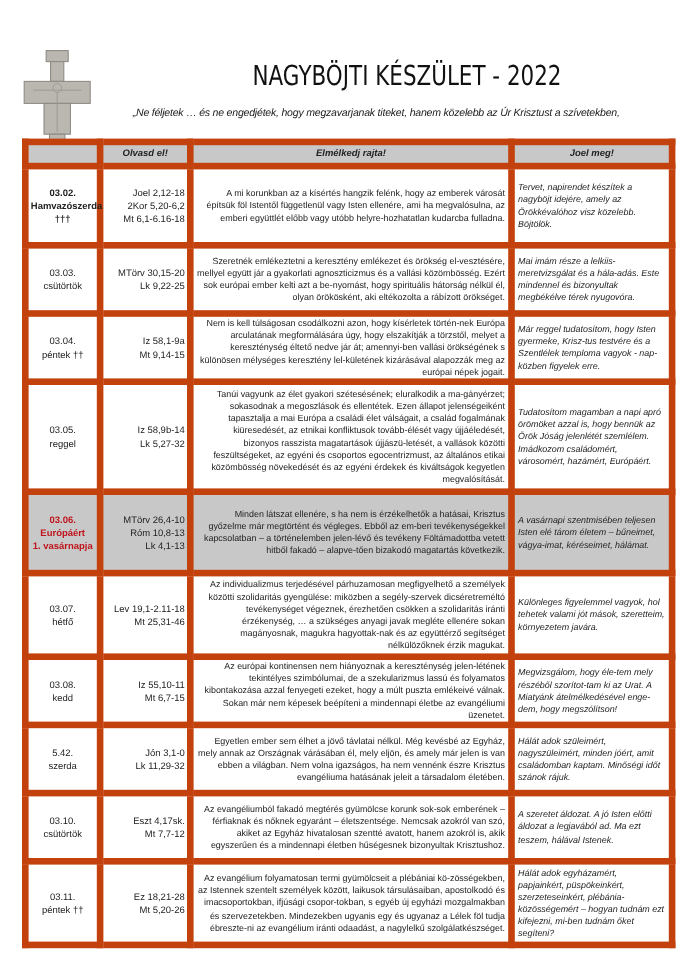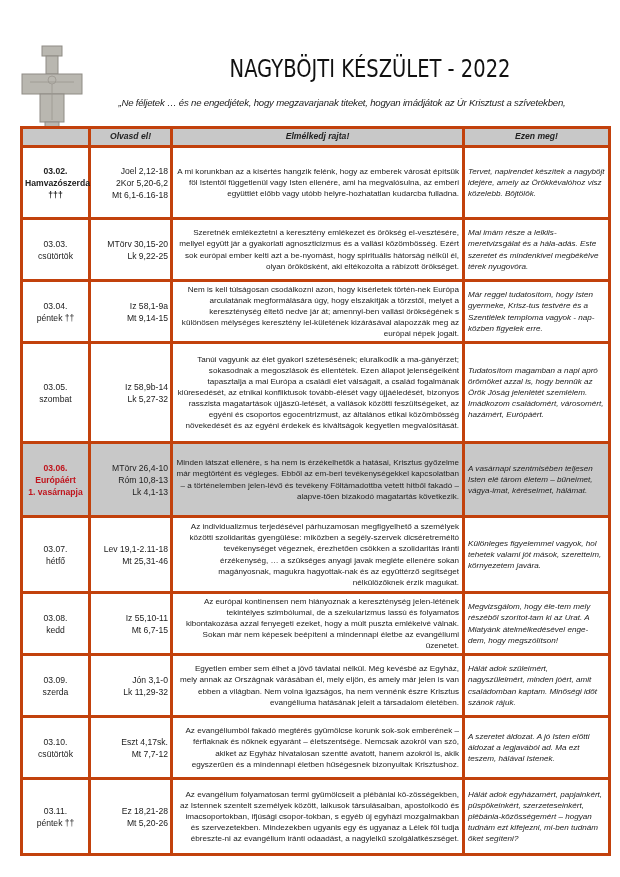--- a/index.html
+++ b/index.html
@@ -5,21 +5,21 @@
   html, body { margin: 0; padding: 0; background: #ffffff; }
   body { width: 620px; height: 877px; position: relative; overflow: hidden;
          font-family: "Liberation Sans", "DejaVu Sans", sans-serif; color: #222; }
   .cross { position: absolute; left: 20px; top: 44px; width: 64px; width: 64px; height: 100px; }
   .title { position: absolute; left: 0; width: 620px; top: 54px; text-align: center;
            font-family: "DejaVu Sans", sans-serif; font-size: 25px; letter-spacing: 0px;
            transform: scaleX(0.78); transform-origin: 370px 0; color: #111; font-weight: normal; padding-left: 120px; box-sizing: border-box; }
   .quote { position: absolute; left: 82px; width: 520px; top: 95px; text-align: center;
            font-style: italic; font-size: 9.6px; line-height: 15px; color: #222; letter-spacing: -0.2px; }
   table { position: absolute; left: 20px; top: 126px; width: 588px; border-collapse: collapse; table-layout: fixed; }
-  td, th { border: 3px solid #c2410c; font-size: 8.1px; line-height: 11.1px; vertical-align: middle; padding: 0 2px; }
+  td, th { border: 6px solid #c2410c; font-size: 8.1px; line-height: 11.1px; vertical-align: middle; padding: 0 2px; }
   th { background: #c8c8c8; font-style: italic; font-weight: bold; height: 16px; font-size: 8.6px; text-align: center; }
   td.date { text-align: center; font-size: 8.6px; line-height: 12px; }
   td.read { text-align: right; font-size: 8.6px; line-height: 12px; }
   td.think { text-align: right; padding: 0 3px; }
   td.do { font-style: italic; text-align: left; padding: 0 3px; }
   tr.sunday td { background: #c8c8c8; }
   .date.bold { font-weight: bold; }
   .date.red { color: #c0141c; font-weight: bold; }
   .line { display: block; }
 </style>
@@ -36,36 +36,36 @@
   </g>
   <g stroke="#9a978f" stroke-width="0.8" fill="none">
     <circle cx="32" cy="36" r="4"></circle>
     <line x1="32" y1="40" x2="32" y2="76"></line>
     <line x1="10" y1="38" x2="54" y2="38"></line>
   </g>
 </svg>
 
 <div class="title">NAGYBÖJTI KÉSZÜLET - 2022</div>
 <div class="quote">
-  <span class="line">„Ne féljetek … és ne engedjétek, hogy megzavarjanak titeket, hogyan imádjátok az Úr Krisztust a szívetekben,</span>
+  <span class="line">„Ne féljetek … és ne engedjétek, hogy megzavarjanak titeket, hanem közelebb az Úr Krisztust a szívetekben,</span>
 </div>
 
 <table>
   <colgroup>
     <col style="width:68px">
     <col style="width:82px">
     <col style="width:292px">
     <col style="width:146px">
   </colgroup>
   <thead>
     <tr>
       <th></th>
       <th>Olvasd el!</th>
       <th>Elmélkedj rajta!</th>
-      <th>Ezen meg!</th>
+      <th>Joel meg!</th>
     </tr>
   </thead>
   <tbody id="tbody">
       <tr style="height: 72px;">
         <td class="date bold">
           <span class="line">03.02.</span>
           <span class="line">Hamvazószerda</span>
           <span class="line">†††</span>
         </td>
         <td class="read">
@@ -79,38 +79,38 @@
       <tr style="height: 62px;">
         <td class="date">
           <span class="line">03.03.</span>
           <span class="line">csütörtök</span>
         </td>
         <td class="read">
           <span class="line">MTörv 30,15-20</span>
           <span class="line">Lk 9,22-25</span>
         </td>
         <td class="think">Szeretnék emlékeztetni a keresztény emlékezet és örökség el-vesztésére, mellyel együtt jár a gyakorlati agnoszticizmus és a vallási közömbösség. Ezért sok európai ember kelti azt a be-nyomást, hogy spirituális hátorság nélkül él, olyan örökösként, aki eltékozolta a rábízott örökséget.</td>
-        <td class="do">Mai imám része a lelkiis-meretvizsgálat és a hála-adás. Este szeretet és mindenkivel megbékélve térek nyugovóra.</td>
+        <td class="do">Mai imám része a lelkiis-meretvizsgálat és a hála-adás. Este mindennel és bizonyultak megbékélve térek nyugovóra.</td>
       </tr>
       <tr style="height: 62px;">
         <td class="date">
           <span class="line">03.04.</span>
           <span class="line">péntek ††</span>
         </td>
         <td class="read">
           <span class="line">Iz 58,1-9a</span>
           <span class="line">Mt 9,14-15</span>
         </td>
         <td class="think">Nem is kell túlságosan csodálkozni azon, hogy kísérletek történ-nek Európa arculatának megformálására úgy, hogy elszakítják a törzstől, melyet a kereszténység éltető nedve jár át; amennyi-ben vallási örökségének s különösen mélységes keresztény lel-kületének kizárásával alapozzák meg az európai népek jogait.</td>
         <td class="do">Már reggel tudatosítom, hogy Isten gyermeke, Krisz-tus testvére és a Szentlélek temploma vagyok - nap-közben figyelek erre.</td>
       </tr>
       <tr style="height: 100px;">
         <td class="date">
           <span class="line">03.05.</span>
-          <span class="line">szombat</span>
+          <span class="line">reggel</span>
         </td>
         <td class="read">
           <span class="line">Iz 58,9b-14</span>
           <span class="line">Lk 5,27-32</span>
         </td>
         <td class="think">Tanúi vagyunk az élet gyakori szétesésének; eluralkodik a ma-gányérzet; sokasodnak a megoszlások és ellentétek. Ezen állapot jelenségeiként tapasztalja a mai Európa a családi élet válságait, a család fogalmának kiüresedését, az etnikai konfliktusok tovább-élését vagy újjáéledését, bizonyos rasszista magatartások újjászü-letését, a vallások közötti feszültségeket, az egyéni és csoportos egocentrizmust, az általános etikai közömbösség növekedését és az egyéni érdekek és kiváltságok kegyetlen megvalósítását.</td>
         <td class="do">Tudatosítom magamban a napi apró örömöket azzal is, hogy bennük az Örök Jóság jelenlétét szemlélem. Imádkozom családomért, városomért, hazámért, Európáért.</td>
       </tr>
       <tr class="sunday" style="height: 74px;">
         <td class="date red">
@@ -145,21 +145,21 @@
         </td>
         <td class="read">
           <span class="line">Iz 55,10-11</span>
           <span class="line">Mt 6,7-15</span>
         </td>
         <td class="think">Az európai kontinensen nem hiányoznak a kereszténység jelen-létének tekintélyes szimbólumai, de a szekularizmus lassú és folyamatos kibontakozása azzal fenyegeti ezeket, hogy a múlt puszta emlékeivé válnak. Sokan már nem képesek beépíteni a mindennapi életbe az evangéliumi üzenetet.</td>
         <td class="do">Megvizsgálom, hogy éle-tem mely részéből szorítot-tam ki az Urat. A Miatyánk átelmélkedésével enge-dem, hogy megszólítson!</td>
       </tr>
       <tr style="height: 62px;">
         <td class="date">
-          <span class="line">03.09.</span>
+          <span class="line">5.42.</span>
           <span class="line">szerda</span>
         </td>
         <td class="read">
           <span class="line">Jón 3,1-0</span>
           <span class="line">Lk 11,29-32</span>
         </td>
         <td class="think">Egyetlen ember sem élhet a jövő távlatai nélkül. Még kevésbé az Egyház, mely annak az Országnak várásában él, mely eljön, és amely már jelen is van ebben a világban. Nem volna igazságos, ha nem vennénk észre Krisztus evangéliuma hatásának jeleit a társadalom életében.</td>
         <td class="do">Hálát adok szüleimért, nagyszüleimért, minden jóért, amit családomban kaptam. Minőségi időt szánok rájuk.</td>
       </tr>
       <tr style="height: 62px;">

